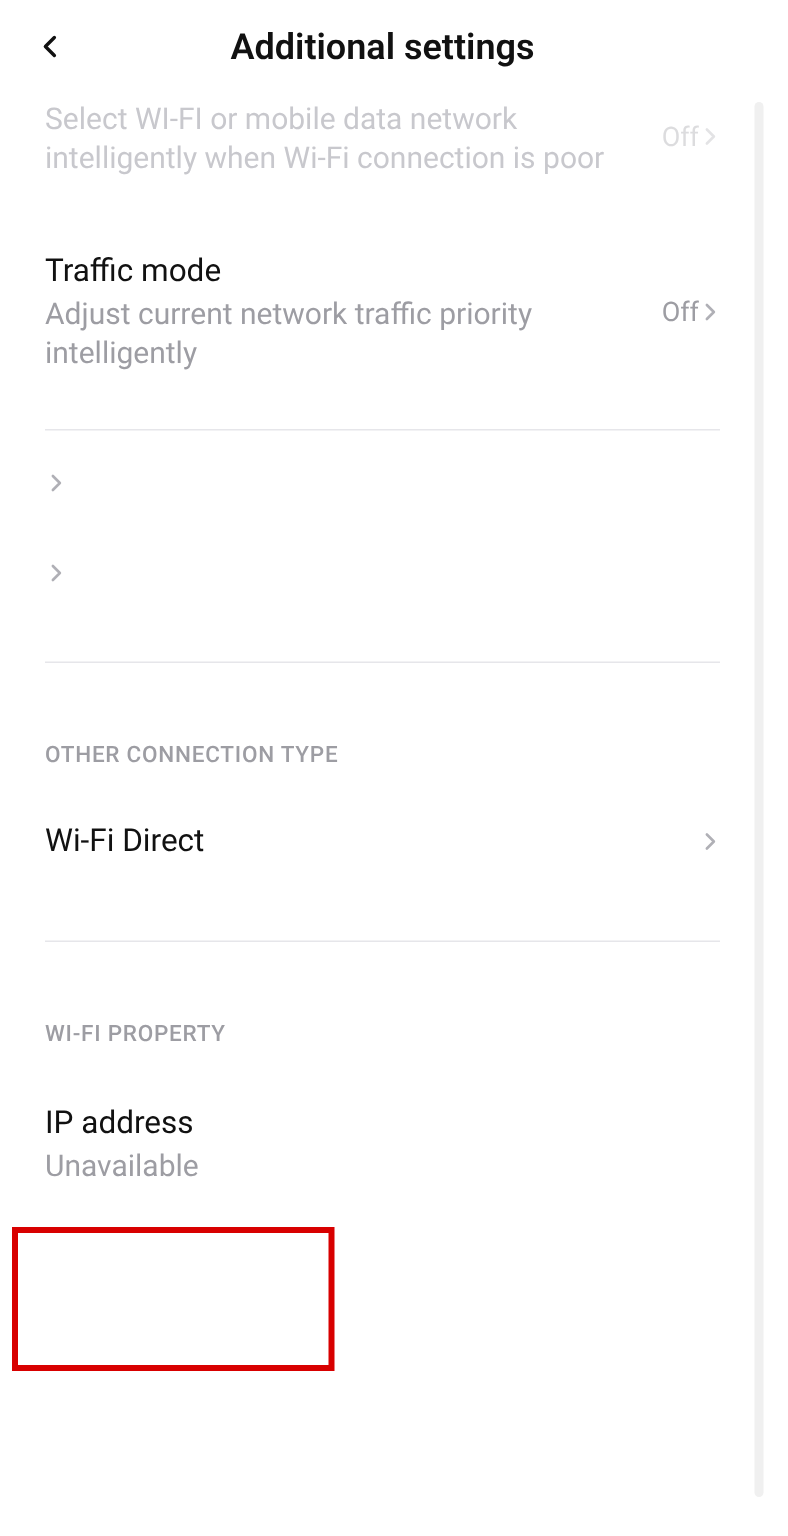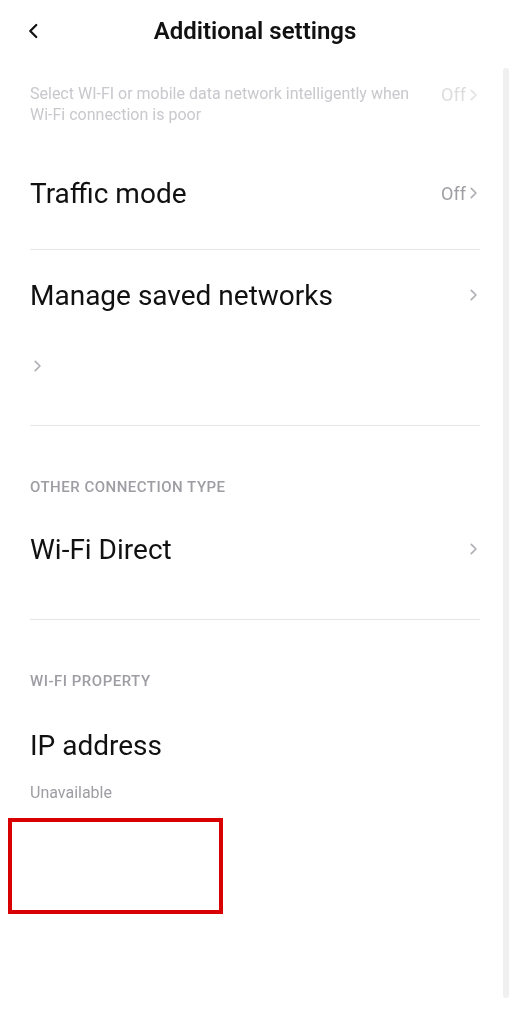--- a/index.html
+++ b/index.html
@@ -38,29 +38,29 @@
     }
     .content { padding: 0; }
     .row {
       display: flex;
       align-items: center;
       padding: 18px 30px 18px 30px;
       justify-content: space-between;
     }
     .row-text { flex: 1; min-width: 0; padding-right: 12px;}
     .row-title {
-      font-size: 28px;
+      font-size: 21px;
       color: #111;
       line-height: 1.25;
     }
     .row-sub {
-      font-size: 16px;
+      font-size: 20px;
       color: #9d9da3;
       line-height: 1.3;
-      margin-top: 20px;
+      margin-top: 2px;
     }
     .row-right {
       display: flex; align-items: center; 
     }
     .value { font-size: 18px; color: #9d9da3; }
     .chevron { color:#b0b0b6; display:flex; }
     .section-header {
       font-size: 15px;
       letter-spacing: 0.5px;
       color: #9d9da3;
@@ -123,38 +123,36 @@
           <svg width="14" height="14" viewBox="0 0 24 24" fill="none" stroke="#b0b0b6" stroke-width="3" stroke-linecap="round" stroke-linejoin="round">
               <polyline points="9 4 17 12 9 20"></polyline>
             </svg>
         </span>
       </div>
     </div>
 
     <div class="row" style="padding-top:46px;">
       <div class="row-text">
         <div class="row-title">Traffic mode</div>
+        <div class="row-sub">Adjust current network traffic priority intelligently</div>
       </div>
       <div class="row-right">
         <span class="value">Off</span>
         <span class="chevron">
           <svg width="14" height="14" viewBox="0 0 24 24" fill="none" stroke="#b0b0b6" stroke-width="3" stroke-linecap="round" stroke-linejoin="round">
               <polyline points="9 4 17 12 9 20"></polyline>
             </svg>
         </span>
       </div>
     </div>
 
     <div class="divider"></div>
 
 
     <div class="row" style="padding-top:28px;">
-      <div class="row-text">
-        <div class="row-title">Manage saved networks</div>
-      </div>
       <div class="row-right">
         <span class="chevron">
           <svg width="14" height="14" viewBox="0 0 24 24" fill="none" stroke="#b0b0b6" stroke-width="3" stroke-linecap="round" stroke-linejoin="round">
               <polyline points="9 4 17 12 9 20"></polyline>
             </svg>
         </span>
       </div>
     </div>
 
     <div class="row" style="padding-top:28px;">

